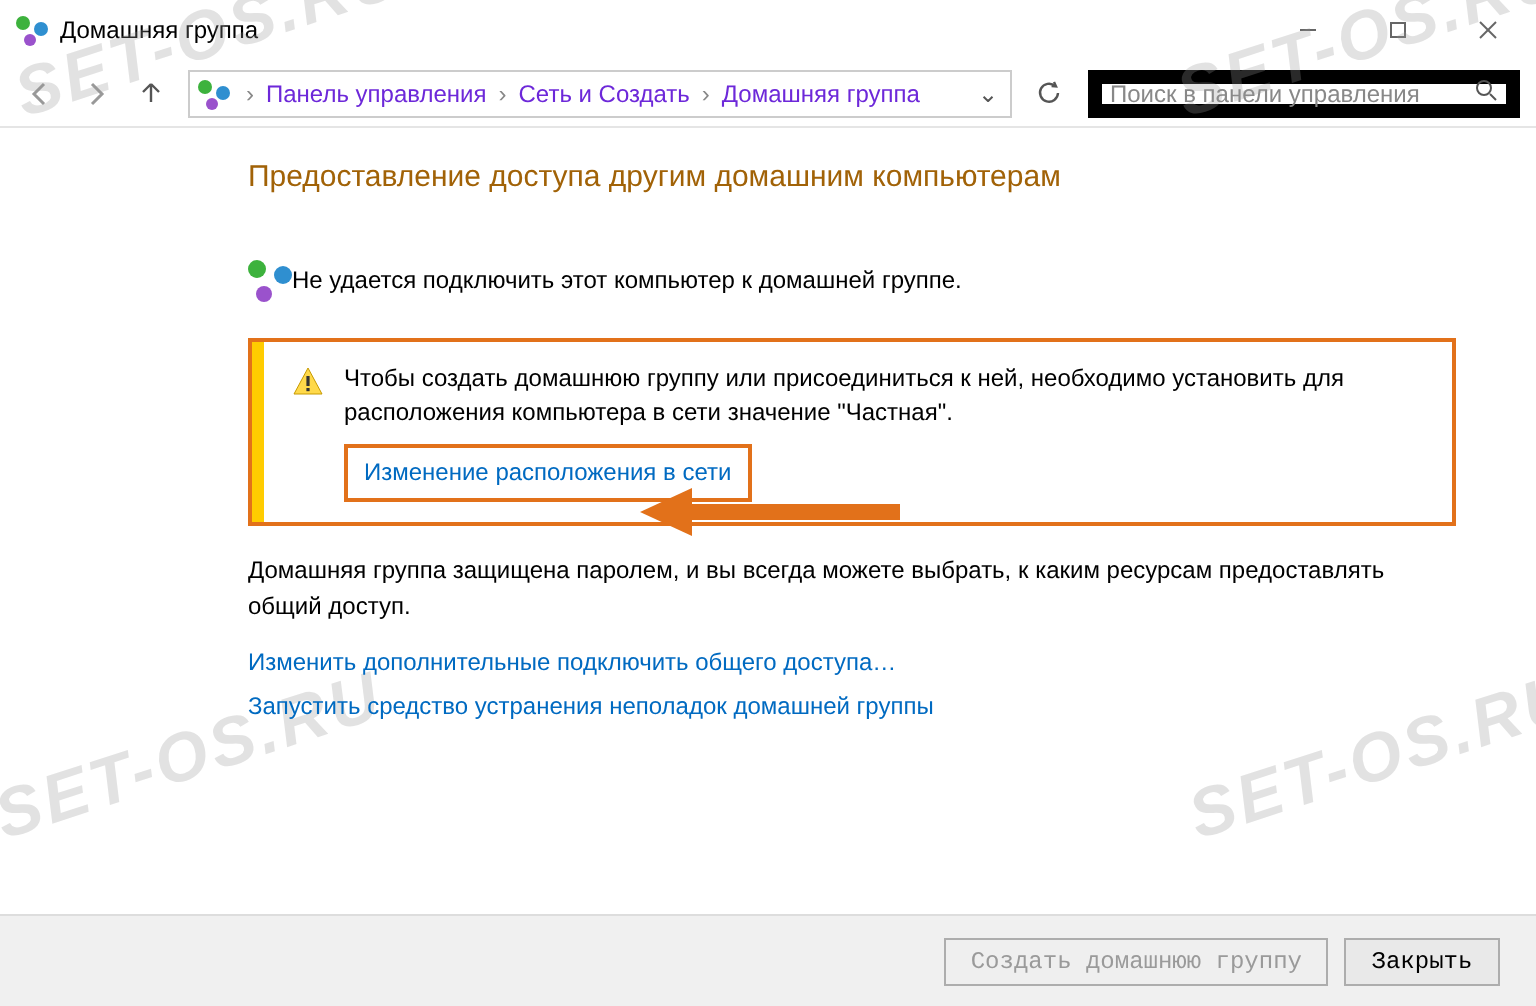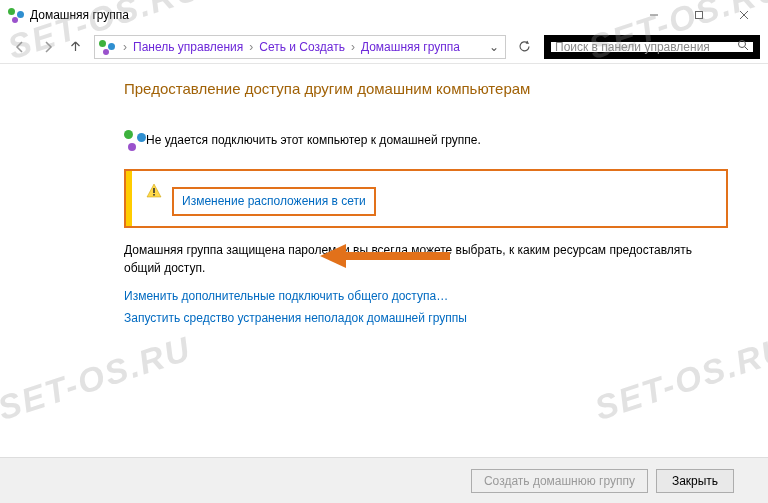--- a/index.html
+++ b/index.html
@@ -124,22 +124,23 @@
 }
 .footer {
   position: absolute;
   left: 0; right: 0; bottom: 0;
   height: 46px;
   background: #f0f0f0;
   border-top: 1px solid #ddd;
   display: flex;
   align-items: center;
   justify-content: flex-end;
-  padding: 0 34px;
+  padding: 0 18px;
   gap: 8px;
+  font-family: Liberation Mono, monospace;
 }
 .btn {
   min-width: 78px;
   height: 24px;
   padding: 0 12px;
   border: 1px solid #adadad;
   background: #e9e9e9;
   font-size: 12px;
   line-height: 22px;
   text-align: center;
@@ -272,20 +273,21 @@
     <div class="stripe"></div>
     <div class="body">
       <div class="warn">
         <svg width="16" height="16" viewBox="0 0 16 16">
             <path d="M8 1 L15 14 H1 Z" fill="#ffd94a" stroke="#c79a00" stroke-width="0.5"></path>
             <rect x="7.2" y="5" width="1.6" height="5" fill="#333"></rect>
             <rect x="7.2" y="11" width="1.6" height="1.6" fill="#333"></rect>
           </svg>
       </div>
       <div class="txt">
+        <div>Чтобы создать домашнюю группу или присоединиться к ней, необходимо установить для расположения компьютера в сети значение "Частная".</div>
         <span class="link">Изменение расположения в сети</span>
       </div>
     </div>
   </div>
 
   <svg class="arrow-anno" style="left:320px; top:177px;" width="130" height="30" viewBox="0 0 130 30">
     <line x1="130" y1="15" x2="22" y2="15" stroke="#e2711a" stroke-width="8"></line>
     <polygon points="0,15 26,3 26,27" fill="#e2711a"></polygon>
   </svg>
 

